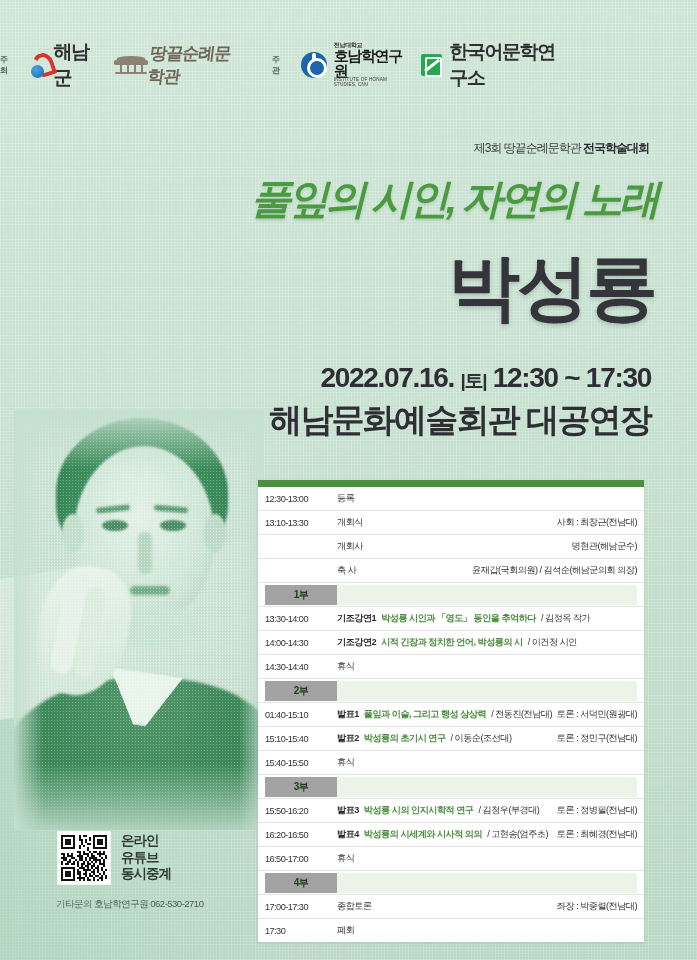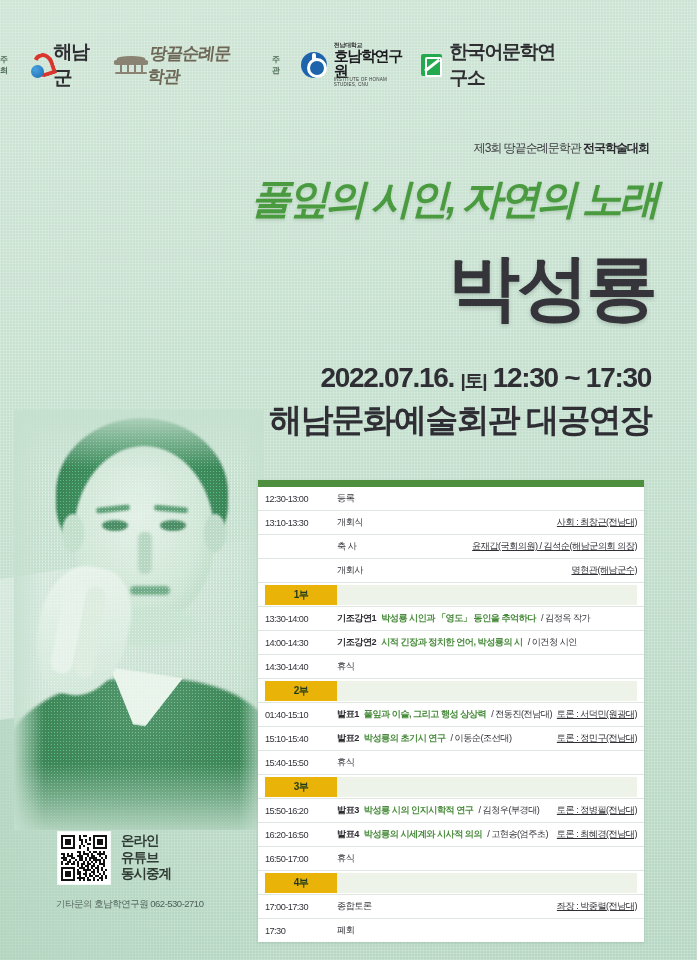--- a/index.html
+++ b/index.html
@@ -213,26 +213,26 @@
     padding:0 7px;height:23px;vertical-align:middle;
     white-space:nowrap;overflow:hidden;
   }
   #schedule tr:last-child td{border-bottom:none;}
   .t-time{font-size:8.8px;color:#3a3a42;letter-spacing:-.4px;}
   .row-inner{display:flex;align-items:center;justify-content:space-between;gap:6px;width:100%;}
   .r-left{display:flex;align-items:baseline;gap:5px;min-width:0;}
   .r-tag{font-weight:700;color:#2b2b31;flex:none;}
   .r-topic{color:#4a8c3d;font-weight:700;}
   .r-who{color:#33333a;}
-  .r-right{color:#2f2f36;flex:none;text-decoration:underline;}
+  .r-right{color:#2f2f36;flex:none;}
   
   tr.sect td{background:#edf3e9;padding:0;height:20px;border-bottom:1px solid #dfe6df;}
   .sect-wrap{display:flex;align-items:stretch;height:20px;}
   .sect-chip{
-    width:72px;background:#eab308;color:#1f3a1c;
+    width:72px;background:#a3a3a3;color:#1f3a1c;
     font-size:10px;font-weight:700;letter-spacing:-.5px;
     display:flex;align-items:center;justify-content:center;flex:none;
   }
   .sect-rest{flex:1;background:#edf3e9;}
   td.plain-left{border-right:none;}
 
   
   #qrblock{
     position:absolute;left:58px;top:832px;display:flex;align-items:center;gap:11px;
   }
@@ -360,34 +360,34 @@
               </div>
               <span class="r-right">사회 : 최창근(전남대)</span>
             </div>
           </td>
         </tr>
         <tr>
           <td class="t-time plain-left"></td>
           <td>
             <div class="row-inner">
               <div class="r-left">
+                <span class="r-who">개회사</span>
+              </div>
+              <span class="r-right">명현관(해남군수)</span>
+            </div>
+          </td>
+        </tr>
+        <tr>
+          <td class="t-time plain-left"></td>
+          <td>
+            <div class="row-inner">
+              <div class="r-left">
                 <span class="r-who">축 사</span>
               </div>
               <span class="r-right">윤재갑(국회의원) / 김석순(해남군의회 의장)</span>
-            </div>
-          </td>
-        </tr>
-        <tr>
-          <td class="t-time plain-left"></td>
-          <td>
-            <div class="row-inner">
-              <div class="r-left">
-                <span class="r-who">개회사</span>
-              </div>
-              <span class="r-right">명현관(해남군수)</span>
             </div>
           </td>
         </tr>
         <tr class="sect">
           <td colspan="2">
             <div class="sect-wrap">
               <div class="sect-chip">1부</div>
               <div class="sect-rest"></div>
             </div>
           </td>

